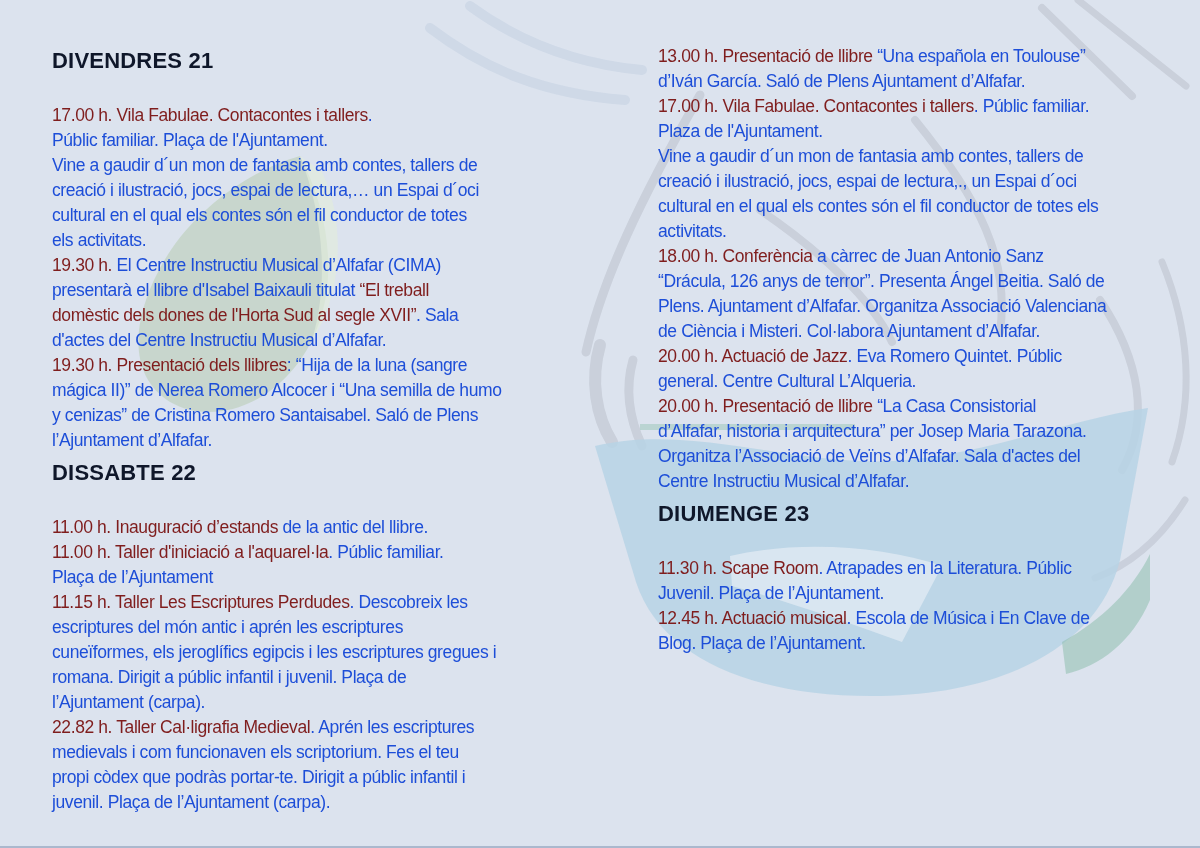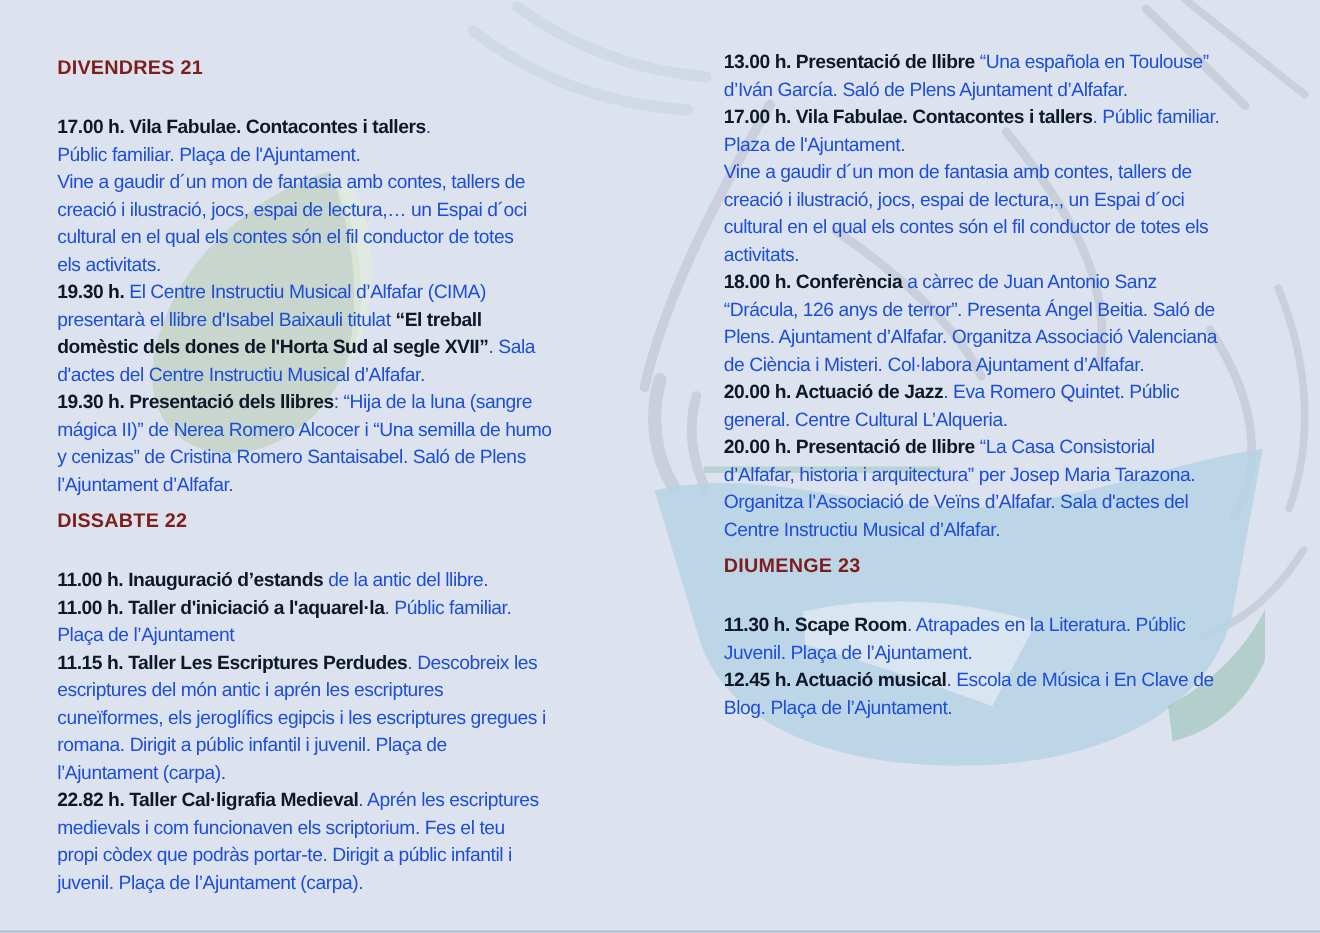--- a/index.html
+++ b/index.html
@@ -19,38 +19,38 @@
     width: 1200px; height: 848px;
     pointer-events: none;
   }
   .col {
     position: absolute;
     top: 44px;
   }
   .col-left  { left: 52px;  width: 556px; }
   .col-right { left: 658px; width: 536px; }
   .day-header {
-    font-size: 18px;
+    font-size: 22px;
     font-weight: 700;
-    color: #7f1d1d;
+    color: #0f172a;
     letter-spacing: 0.2px;
     margin: 5px 0 27px 0;
     line-height: 30px;
   }
   .col .day-header:first-child { margin-top: 2px; }
   .event-paragraph {
     font-size: 17.5px;
     line-height: 25px;
     letter-spacing: -0.4px;
     color: #56585d;
     white-space: pre-wrap;
     margin: 0;
   }
   .seg { color: #1d4ed8; font-weight: 400; }
-  .seg.bold { color: #0f172a; font-weight: 700; }
+  .seg.bold { color: #7f1d1d; font-weight: 400; }
 </style>
 </head>
 <body>
 
 <div class="page">
 
   <svg class="watermark" viewBox="0 0 1200 848" aria-hidden="true">
 
     <g stroke="#ccd7e6" stroke-width="10" fill="none" stroke-linecap="round" opacity="0.8">
       <path d="M430,28 C485,70 545,94 625,100"></path>

